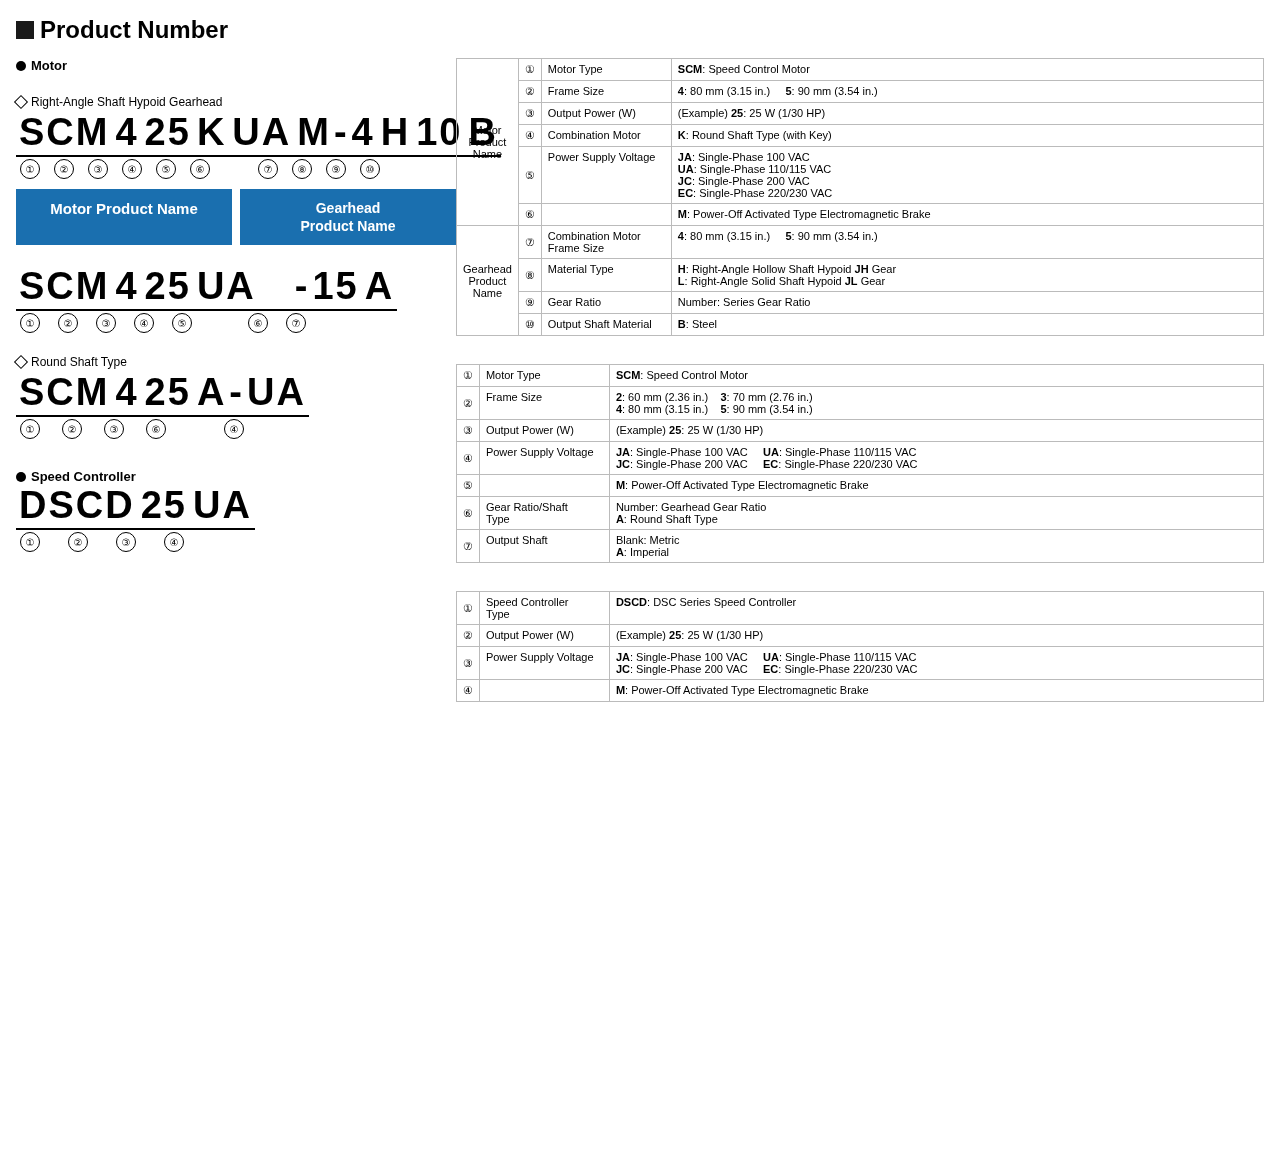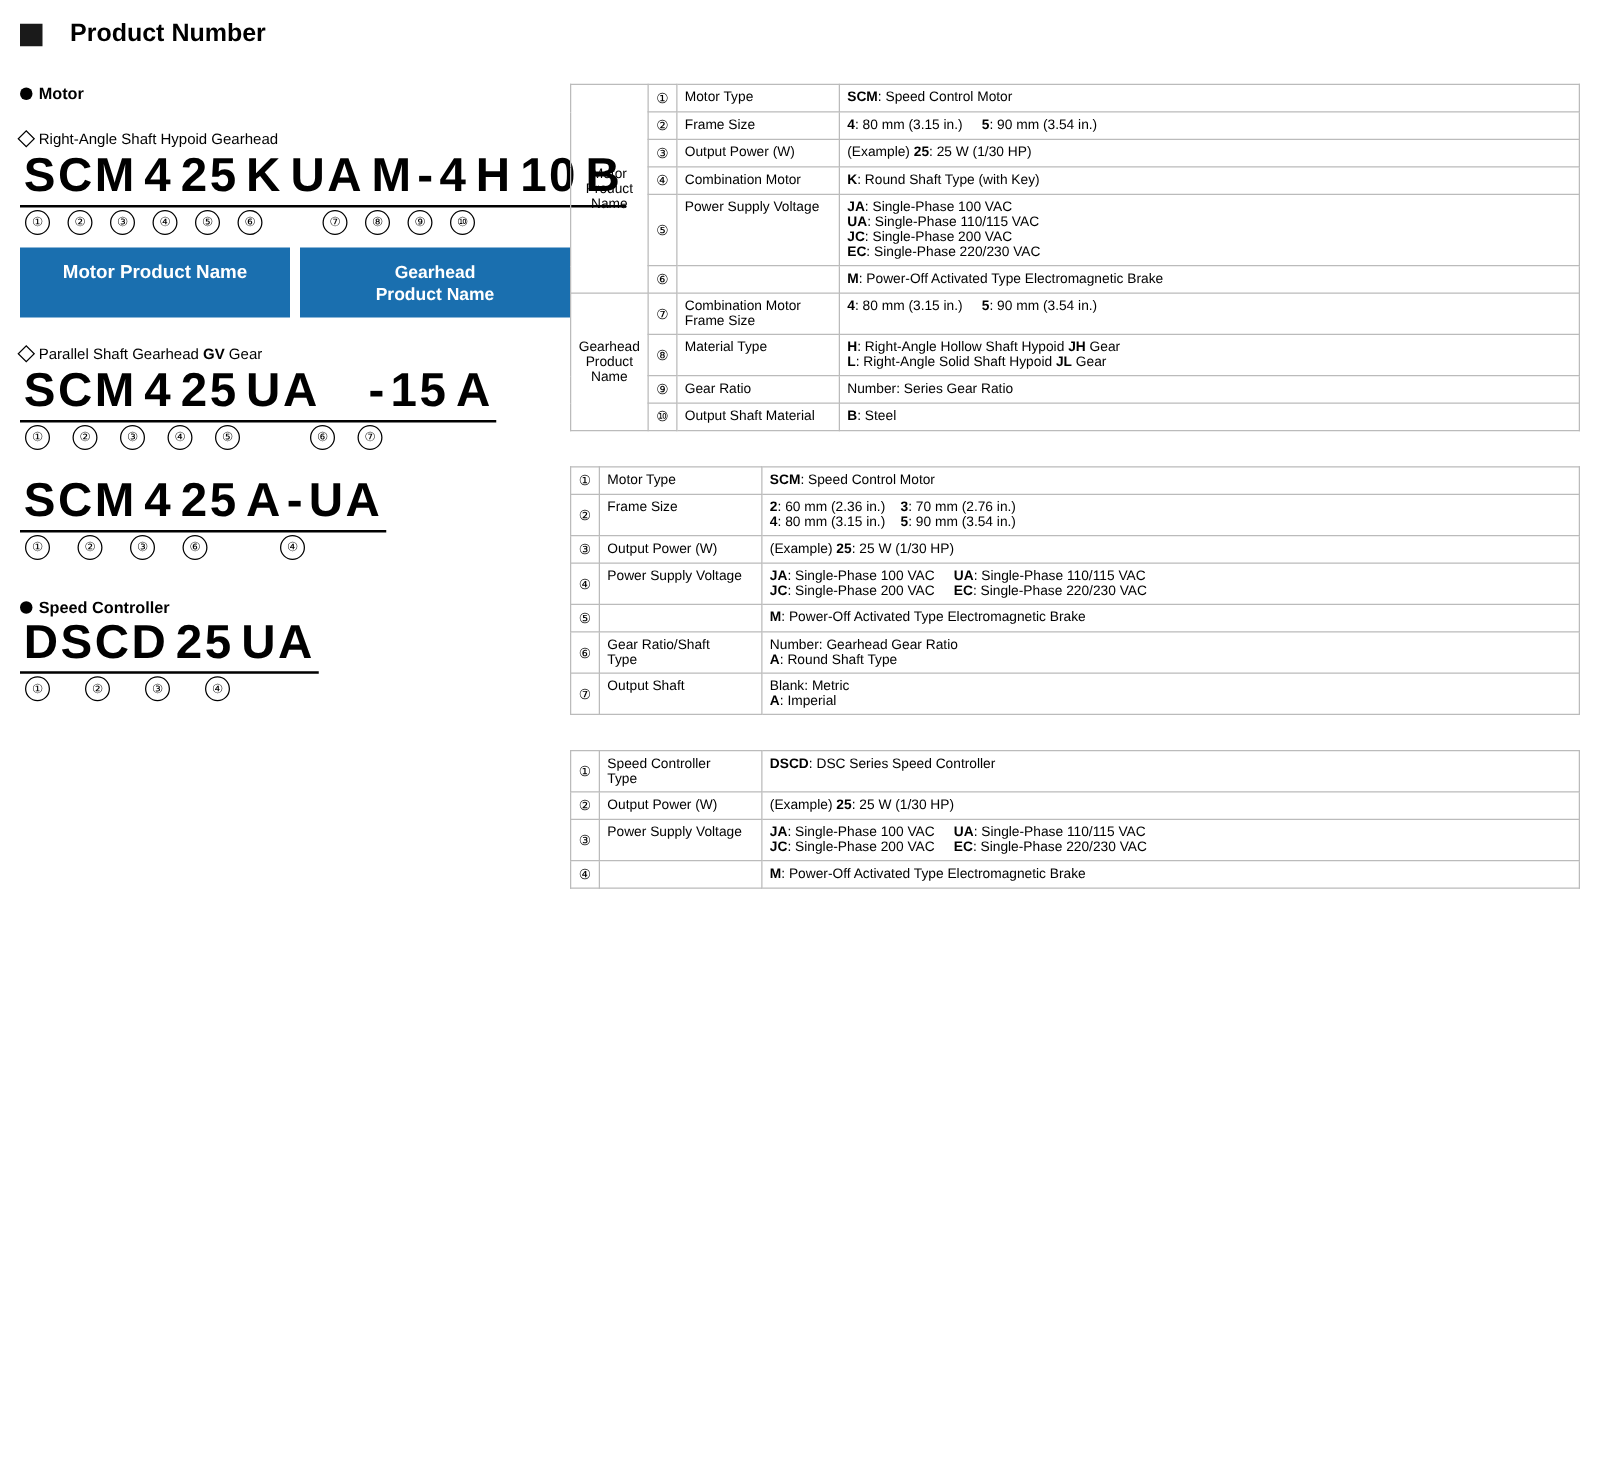--- a/index.html
+++ b/index.html
@@ -7,26 +7,26 @@
       font-family: Arial, sans-serif;
       font-size: 12px;
       background: #fff;
       color: #000;
       width: 1280px;
       min-height: 1174px;
       padding: 16px;
     }
 
     .page-title {
-      font-size: 20px;
+      font-size: 24px;
       font-weight: bold;
-      margin-bottom: 28px;
+      margin-bottom: 14px;
       display: flex;
       align-items: center;
-      gap: 22px;
+      gap: 6px;
     }
     .page-title-square {
       width: 18px;
       height: 18px;
       background: #1a1a1a;
       display: inline-block;
       flex-shrink: 0;
     }
 
     .main-layout {
@@ -232,24 +232,20 @@
           <span class="circle-num">⑨</span>
           <span class="circle-num">⑩</span>
         </div>
         <div class="name-boxes">
           <div class="name-box">Motor Product Name</div>
           <div class="name-box" style="font-size:14px;">Gearhead<br>Product Name</div>
         </div>
       </div>
 
       <div class="left-section">
-        <div class="diamond-label">
-          <span class="diamond-shape"></span>
-          <span>Parallel Shaft Gearhead <b>GV</b> Gear</span>
-        </div>
         <div class="pn-underline">
           <span class="product-number-row">
             <span class="pn-part">SCM</span>
             <span class="pn-part">4</span>
             <span class="pn-part">25</span>
             <span class="pn-part">UA</span>
             <span style="width:36px; display:inline-block;"></span>
             <span class="pn-dash">-</span>
             <span class="pn-part">15</span>
             <span class="pn-part">A</span>
@@ -261,20 +257,24 @@
           <span class="circle-num">③</span>
           <span class="circle-num">④</span>
           <span class="circle-num">⑤</span>
           <span style="width:20px;"></span>
           <span class="circle-num">⑥</span>
           <span class="circle-num">⑦</span>
         </div>
       </div>
 
       <div class="left-section">
+        <div class="diamond-label">
+          <span class="diamond-shape"></span>
+          <span>Round Shaft Type</span>
+        </div>
         <div class="pn-underline">
           <span class="product-number-row">
             <span class="pn-part">SCM</span>
             <span class="pn-part">4</span>
             <span class="pn-part">25</span>
             <span class="pn-part">A</span>
             <span class="pn-dash">-</span>
             <span class="pn-part">UA</span>
           </span>
         </div>

